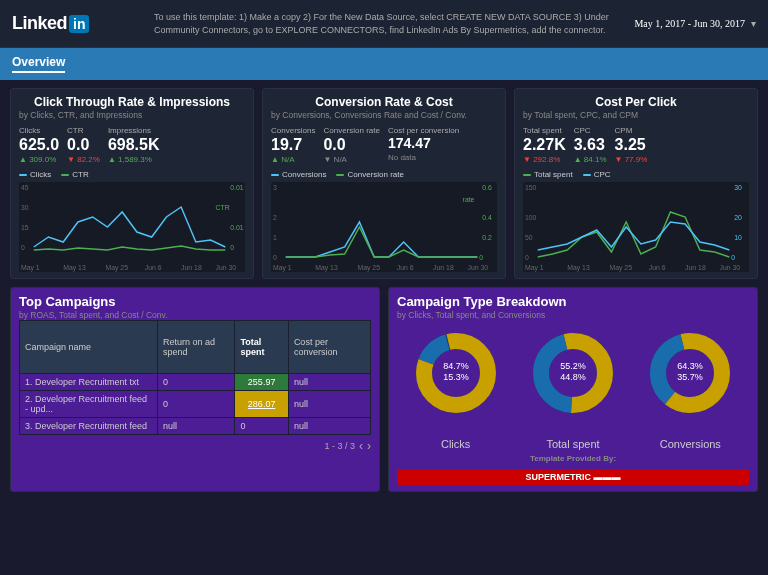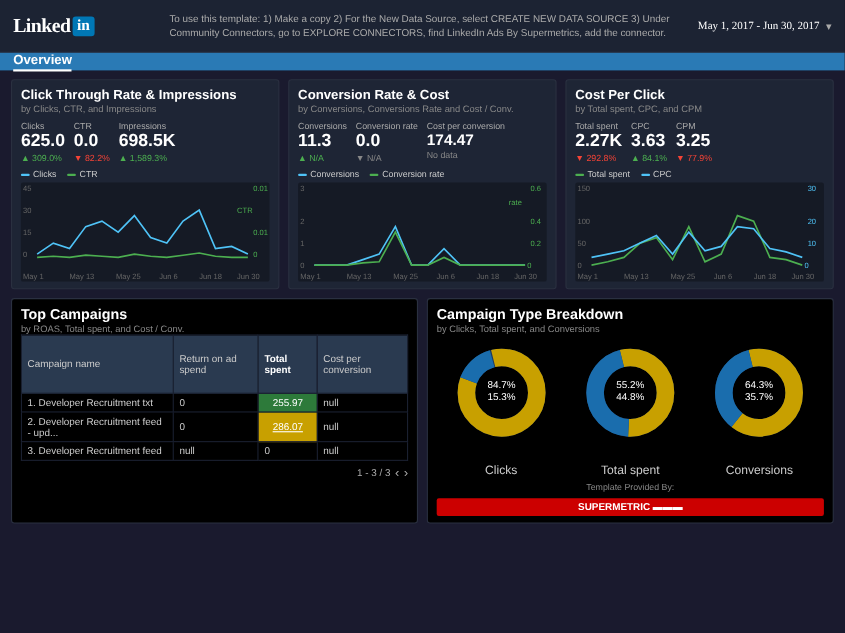--- a/index.html
+++ b/index.html
@@ -19,21 +19,20 @@
       align-items: center;
       background: #1c2333;
       padding: 6px 12px;
       height: 48px;
       border-bottom: 1px solid #2a3040;
     }
     .logo-area {
       display: flex;
       align-items: center;
       min-width: 130px;
-      font-family: Liberation Serif, serif;
     }
     .logo-text {
       font-size: 18px;
       font-weight: bold;
       color: #fff;
       letter-spacing: -0.5px;
     }
     .logo-in {
       background: #0077b5;
       color: #fff;
@@ -60,21 +59,21 @@
     }
     .date-range .dropdown-arrow {
       margin-left: 6px;
       color: #aaa;
     }
 
     
     .nav-bar {
       background: #2a7ab5;
       padding: 4px 12px;
-      height: 16px;
+      height: 32px;
       display: flex;
       align-items: center;
     }
     .nav-tab {
       font-size: 12px;
       color: #fff;
       font-weight: bold;
       border-bottom: 2px solid #fff;
       padding-bottom: 2px;
     }
@@ -97,20 +96,21 @@
       border: 1px solid #2a3040;
       border-radius: 3px;
       padding: 6px 8px;
       flex: 1;
     }
     .kpi-card-title {
       font-size: 12px;
       font-weight: bold;
       color: #fff;
       margin-bottom: 1px;
+      text-align: center;
     }
     .kpi-card-subtitle {
       font-size: 8.5px;
       color: #888;
       margin-bottom: 6px;
     }
     .kpi-metrics {
       display: flex;
       gap: 8px;
       margin-bottom: 6px;
@@ -163,21 +163,21 @@
     }
 
     
     .bottom-section {
       display: flex;
       gap: 8px;
     }
 
     
     .campaigns-card {
-      background: #000000;
+      background: #4c1d95;
       border: 1px solid #2a3040;
       border-radius: 3px;
       padding: 6px 8px;
       flex: 1;
       min-width: 0;
     }
     .section-title {
       font-size: 13px;
       font-weight: bold;
       color: #fff;
@@ -219,21 +219,21 @@
       color: #aaa;
     }
     .page-btn {
       cursor: pointer;
       color: #aaa;
       font-size: 12px;
     }
 
     
     .donut-card {
-      background: #000000;
+      background: #4c1d95;
       border: 1px solid #2a3040;
       border-radius: 3px;
       padding: 6px 8px;
       flex: 1;
     }
     .donut-charts-row {
       display: flex;
       justify-content: space-around;
       margin-top: 8px;
     }
@@ -255,20 +255,21 @@
       text-align: center;
       padding: 3px 6px;
       margin-top: 6px;
       border-radius: 2px;
     }
     .template-text {
       font-size: 8px;
       color: #888;
       text-align: center;
       margin-top: 4px;
+      font-weight: bold;
     }
 
     svg text { font-family: Arial, sans-serif; }
   </style>
 </head>
 <body>
 
 <div class="header">
   <div class="logo-area">
     <span class="logo-text">Linked</span>
@@ -346,21 +347,21 @@
         </svg>
       </div>
     </div>
 
     <div class="kpi-card">
       <div class="kpi-card-title">Conversion Rate &amp; Cost</div>
       <div class="kpi-card-subtitle">by Conversions, Conversions Rate and Cost / Conv.</div>
       <div class="kpi-metrics">
         <div class="kpi-metric">
           <span class="kpi-metric-label">Conversions</span>
-          <span class="kpi-metric-value">11.3</span>
+          <span class="kpi-metric-value">19.7</span>
           <span class="kpi-metric-change change-pos">▲ N/A</span>
         </div>
         <div class="kpi-metric">
           <span class="kpi-metric-label">Conversion rate</span>
           <span class="kpi-metric-value">0.0</span>
           <span class="kpi-metric-change change-na">▼ N/A</span>
         </div>
         <div class="kpi-metric">
           <span class="kpi-metric-label">Cost per conversion</span>
           <span class="kpi-metric-value" style="font-size:14px;">174.47</span>

